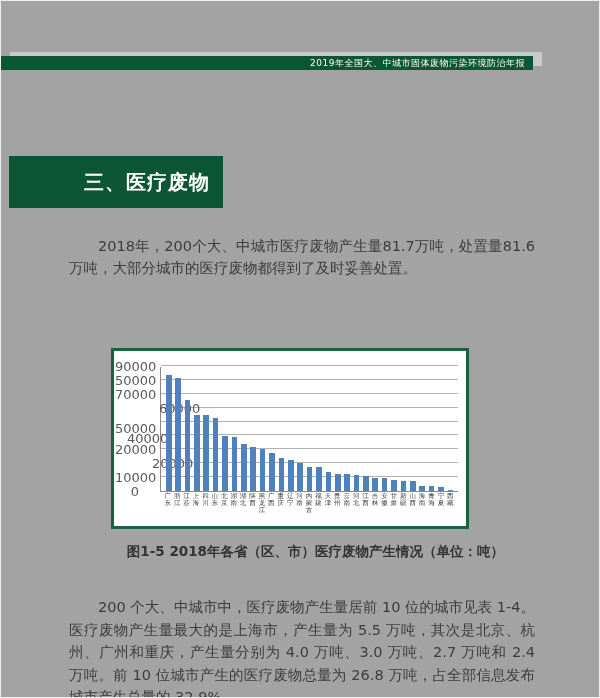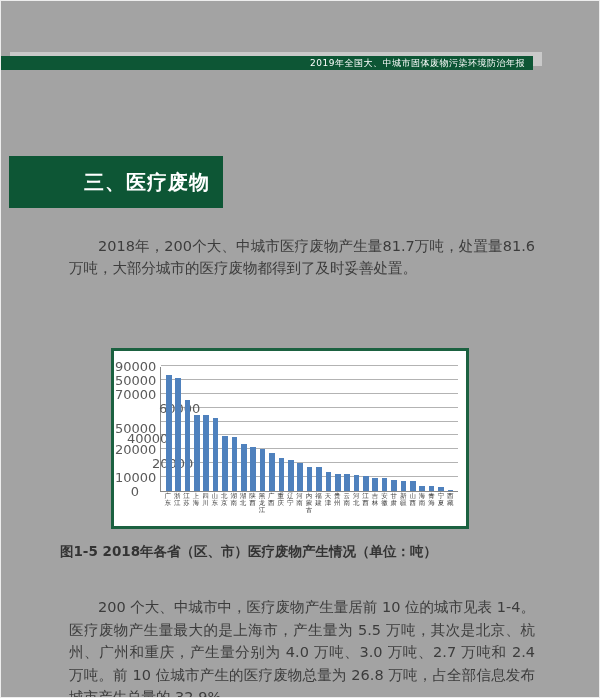--- a/index.html
+++ b/index.html
@@ -47,21 +47,21 @@
     display:flex; align-items:flex-end; padding:0 3px; }
   .bar-slot { flex:1; display:flex; justify-content:center; align-items:flex-end; height:100%; }
   .bar { width:60%; }
   .xlabels { display:flex; margin:1px 8px 0 46px; padding:0 3px; }
   .xlabel {
     flex:1; text-align:center; font-size:6.5px; line-height:7px;
     color:#404040; white-space:pre-line;
   }
   
   .caption {
-    position:absolute; top:542px; left:0; width:495px; text-align:center;
+    position:absolute; top:542px; left:8px; width:495px; text-align:right;
     font-size:13.5px; font-weight:bold; color:#333333;
   }
 </style>
 </head>
 <body>
 
 <div class="page">
 
   <div class="banner">
     <span>2019年全国大、中城市固体废物污染环境防治年报</span>

